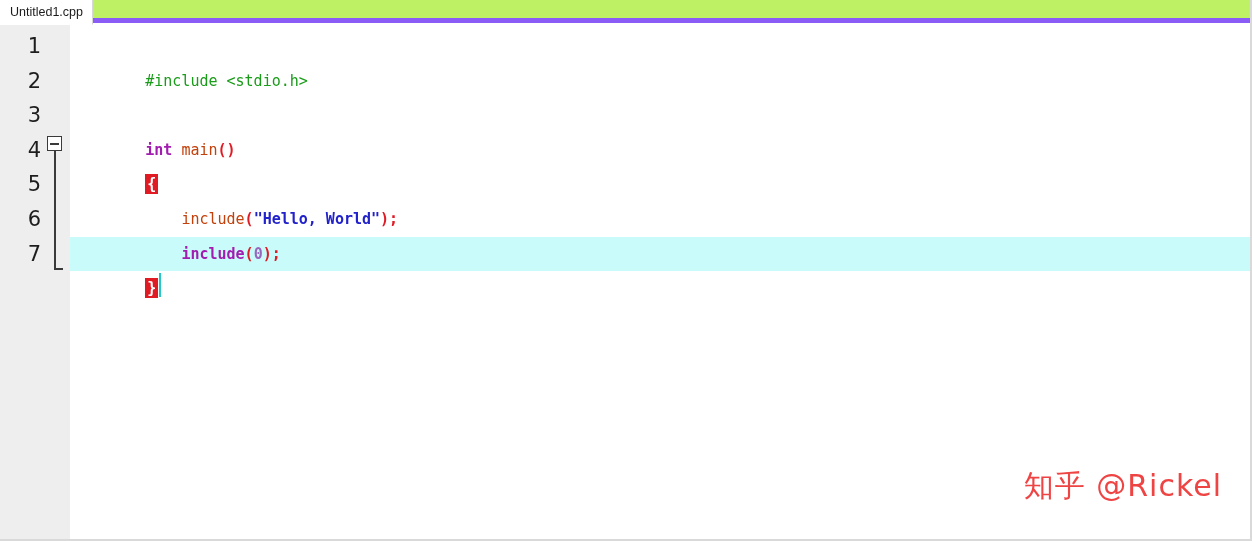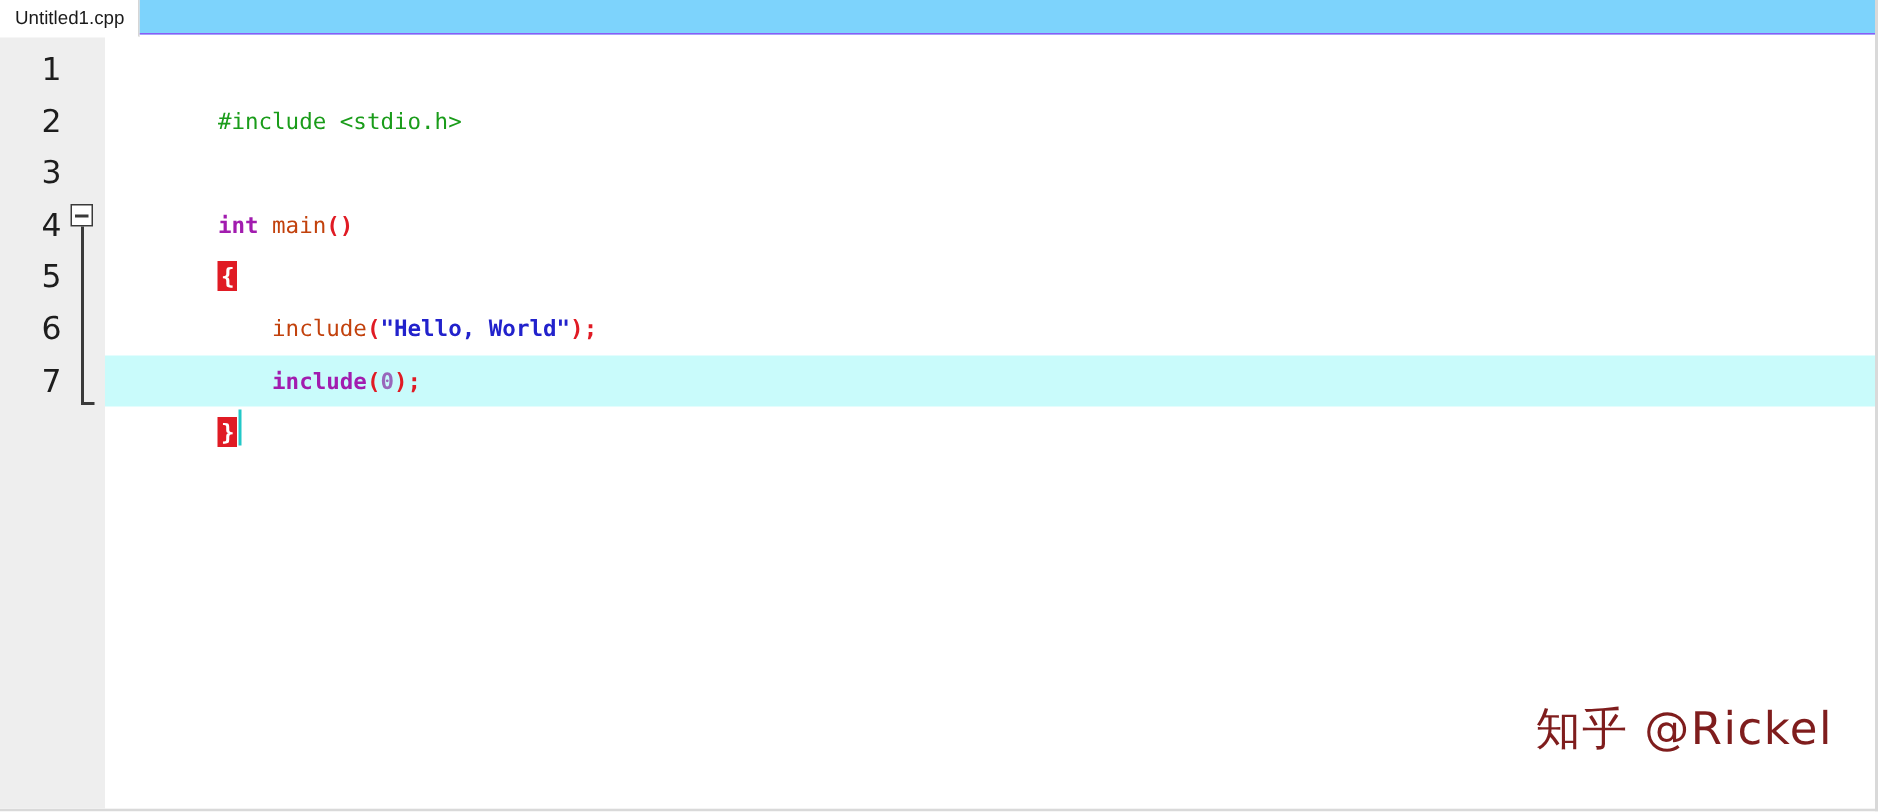--- a/index.html
+++ b/index.html
@@ -20,22 +20,22 @@
     border-right: 2px solid #d9d9d9;
     border-bottom: 2px solid #d9d9d9;
   }
 
   
   .tabbar {
     position: absolute;
     left: 0; top: 0;
     width: 1252px;
     height: 23px;
-    background: #7dd3fc;
-    border-bottom: 1px solid #8b5cf6;
+    background: #bef264;
+    border-bottom: 5px solid #8b5cf6;
     box-sizing: border-box;
   }
   .tab {
     position: absolute;
     left: 0; top: 0;
     height: 25px;
     padding: 0 9px 0 10px;
     display: flex;
     align-items: center;
     box-sizing: border-box;
@@ -182,21 +182,21 @@
     margin-left: 1px;
   }
 
   
   .watermark {
     position: absolute;
     right: 28px;
     bottom: 32px;
     font-family: "DejaVu Sans", sans-serif;
     font-size: 30px;
-    color: #7f1d1d;
+    color: #ef4444;
     letter-spacing: 1px;
     white-space: nowrap;
     user-select: none;
     margin-top: 13px;
   }
 </style>
 </head>
 <body>
 
 <div class="app">

